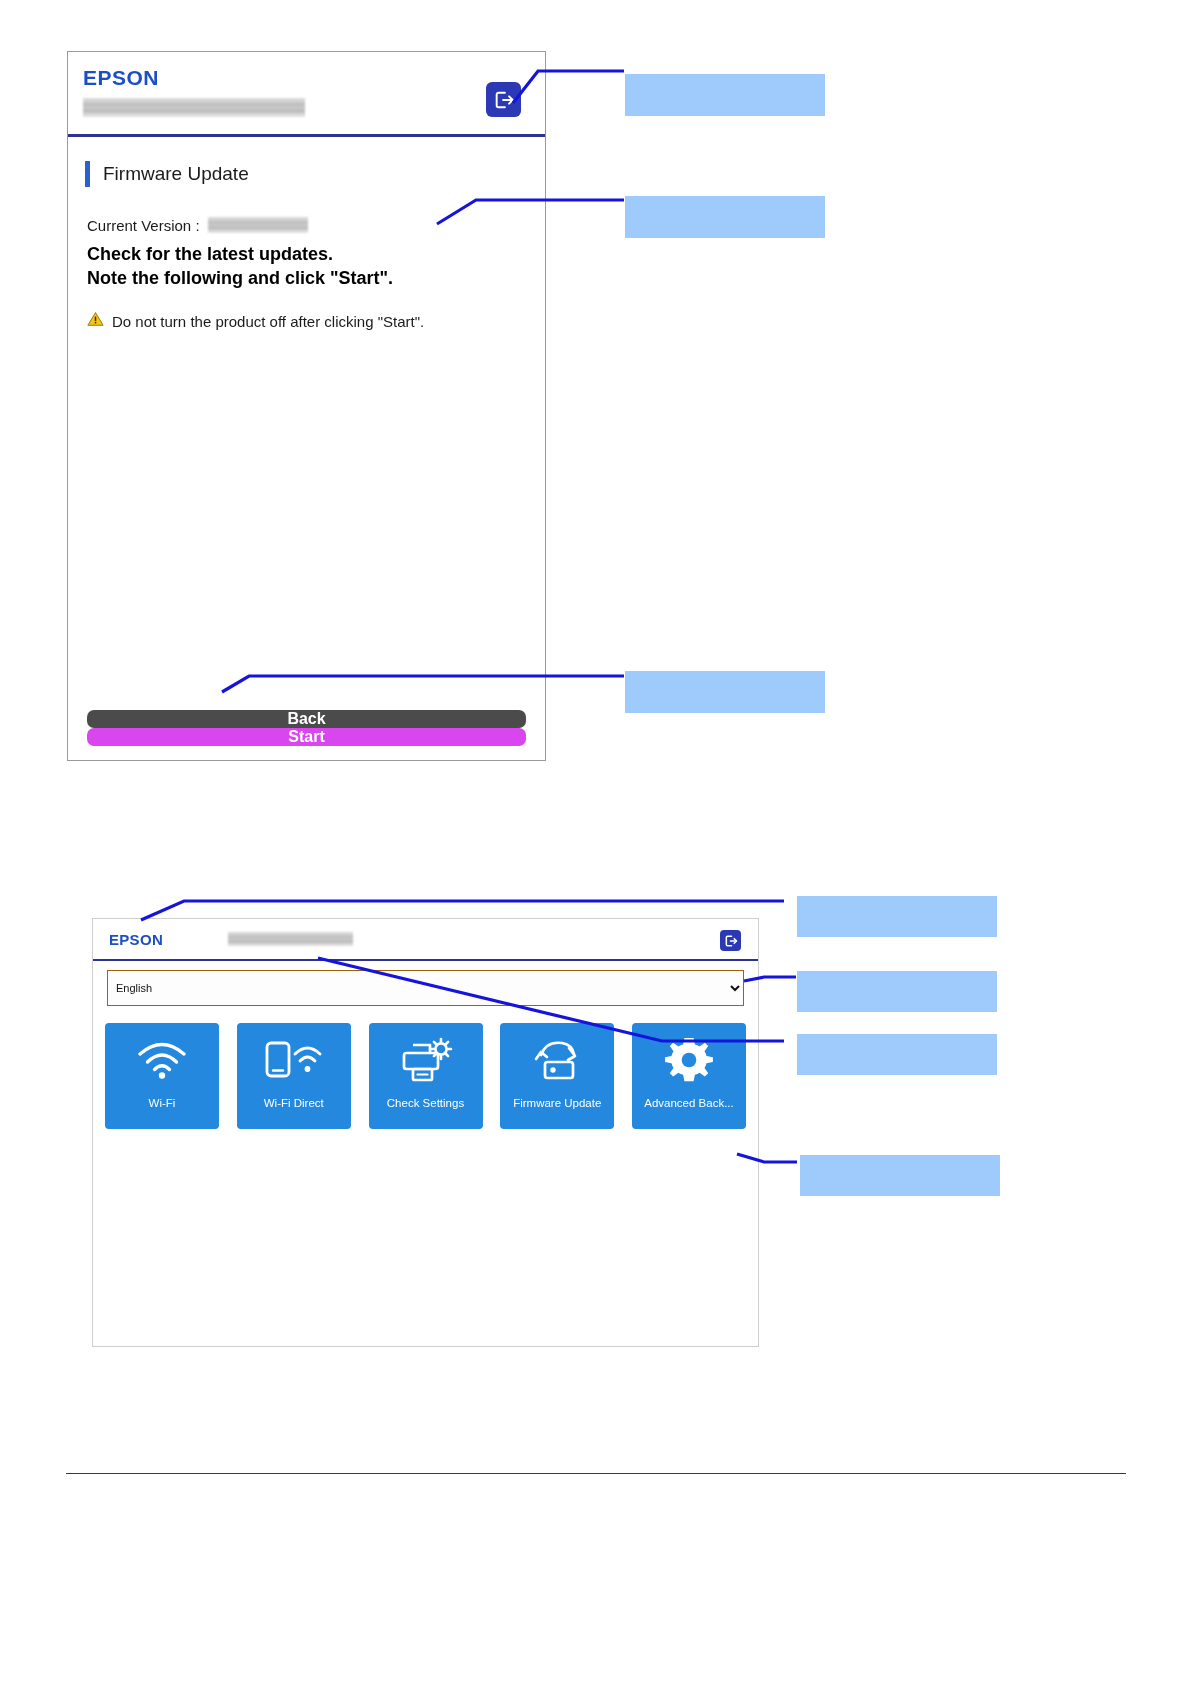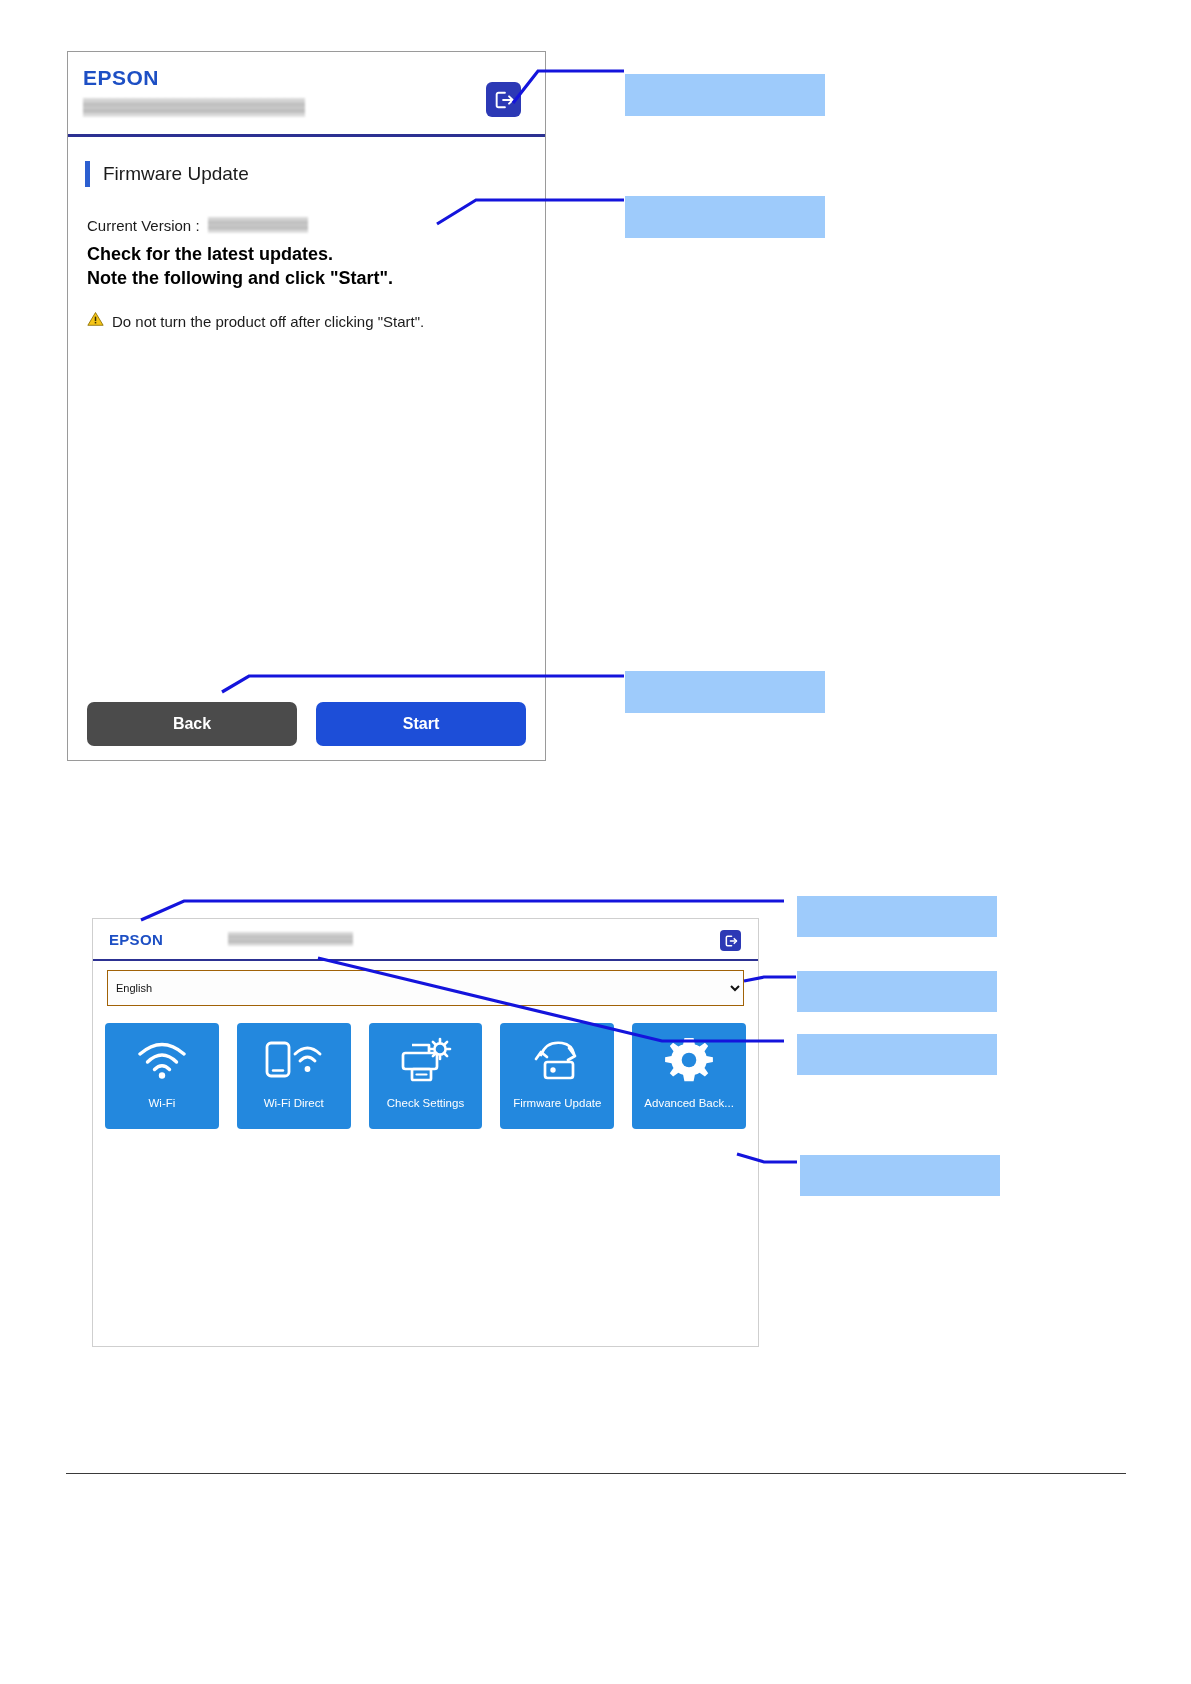--- a/index.html
+++ b/index.html
@@ -103,36 +103,36 @@
     margin-top: 20px;
     font-size: 15px;
     color: #1b1b1b;
   }
   .warn-icon { margin-top: 1px; flex: 0 0 auto; }
 
   .p1-footer {
     position: absolute;
     left: 0; right: 0; bottom: 14px;
     display: flex;
-    gap: 19px;
     padding: 0 19px;
+    flex-direction: column;
   }
   .btn {
     height: 44px;
     border: none;
     border-radius: 7px;
     font-size: 16px;
     font-weight: bold;
     color: #ffffff;
     cursor: pointer;
     font-family: "Liberation Sans", sans-serif;
     flex: 1 1 0;
   }
   .btn-back  { background: #4b4b4b; }
-  .btn-start { background: #1d4ed8; }
+  .btn-start { background: #d946ef; }
 
   
   #panel2 {
     position: absolute;
     left: 92px; top: 918px;
     width: 667px; height: 429px;
     background: #ffffff;
     border: 1px solid #cfcfcf;
   }
   .p2-header {
@@ -165,22 +165,23 @@
     height: 36px;
     font-size: 11px;
     font-family: "Liberation Sans", sans-serif;
     color: #111;
     border: 1px solid #a16207;
     background: #fdfdfd;
     padding: 0 4px;
   }
   .tiles {
     display: flex;
-    gap: 18px;
+    gap: 10px;
     padding: 17px 12px 0 12px;
+    justify-content: space-between;
   }
   .tile {
     width: 114px; height: 106px;
     background: #2388de;
     border-radius: 4px;
     position: relative;
     cursor: pointer;
     display: flex;
     flex-direction: column;
     align-items: center;

